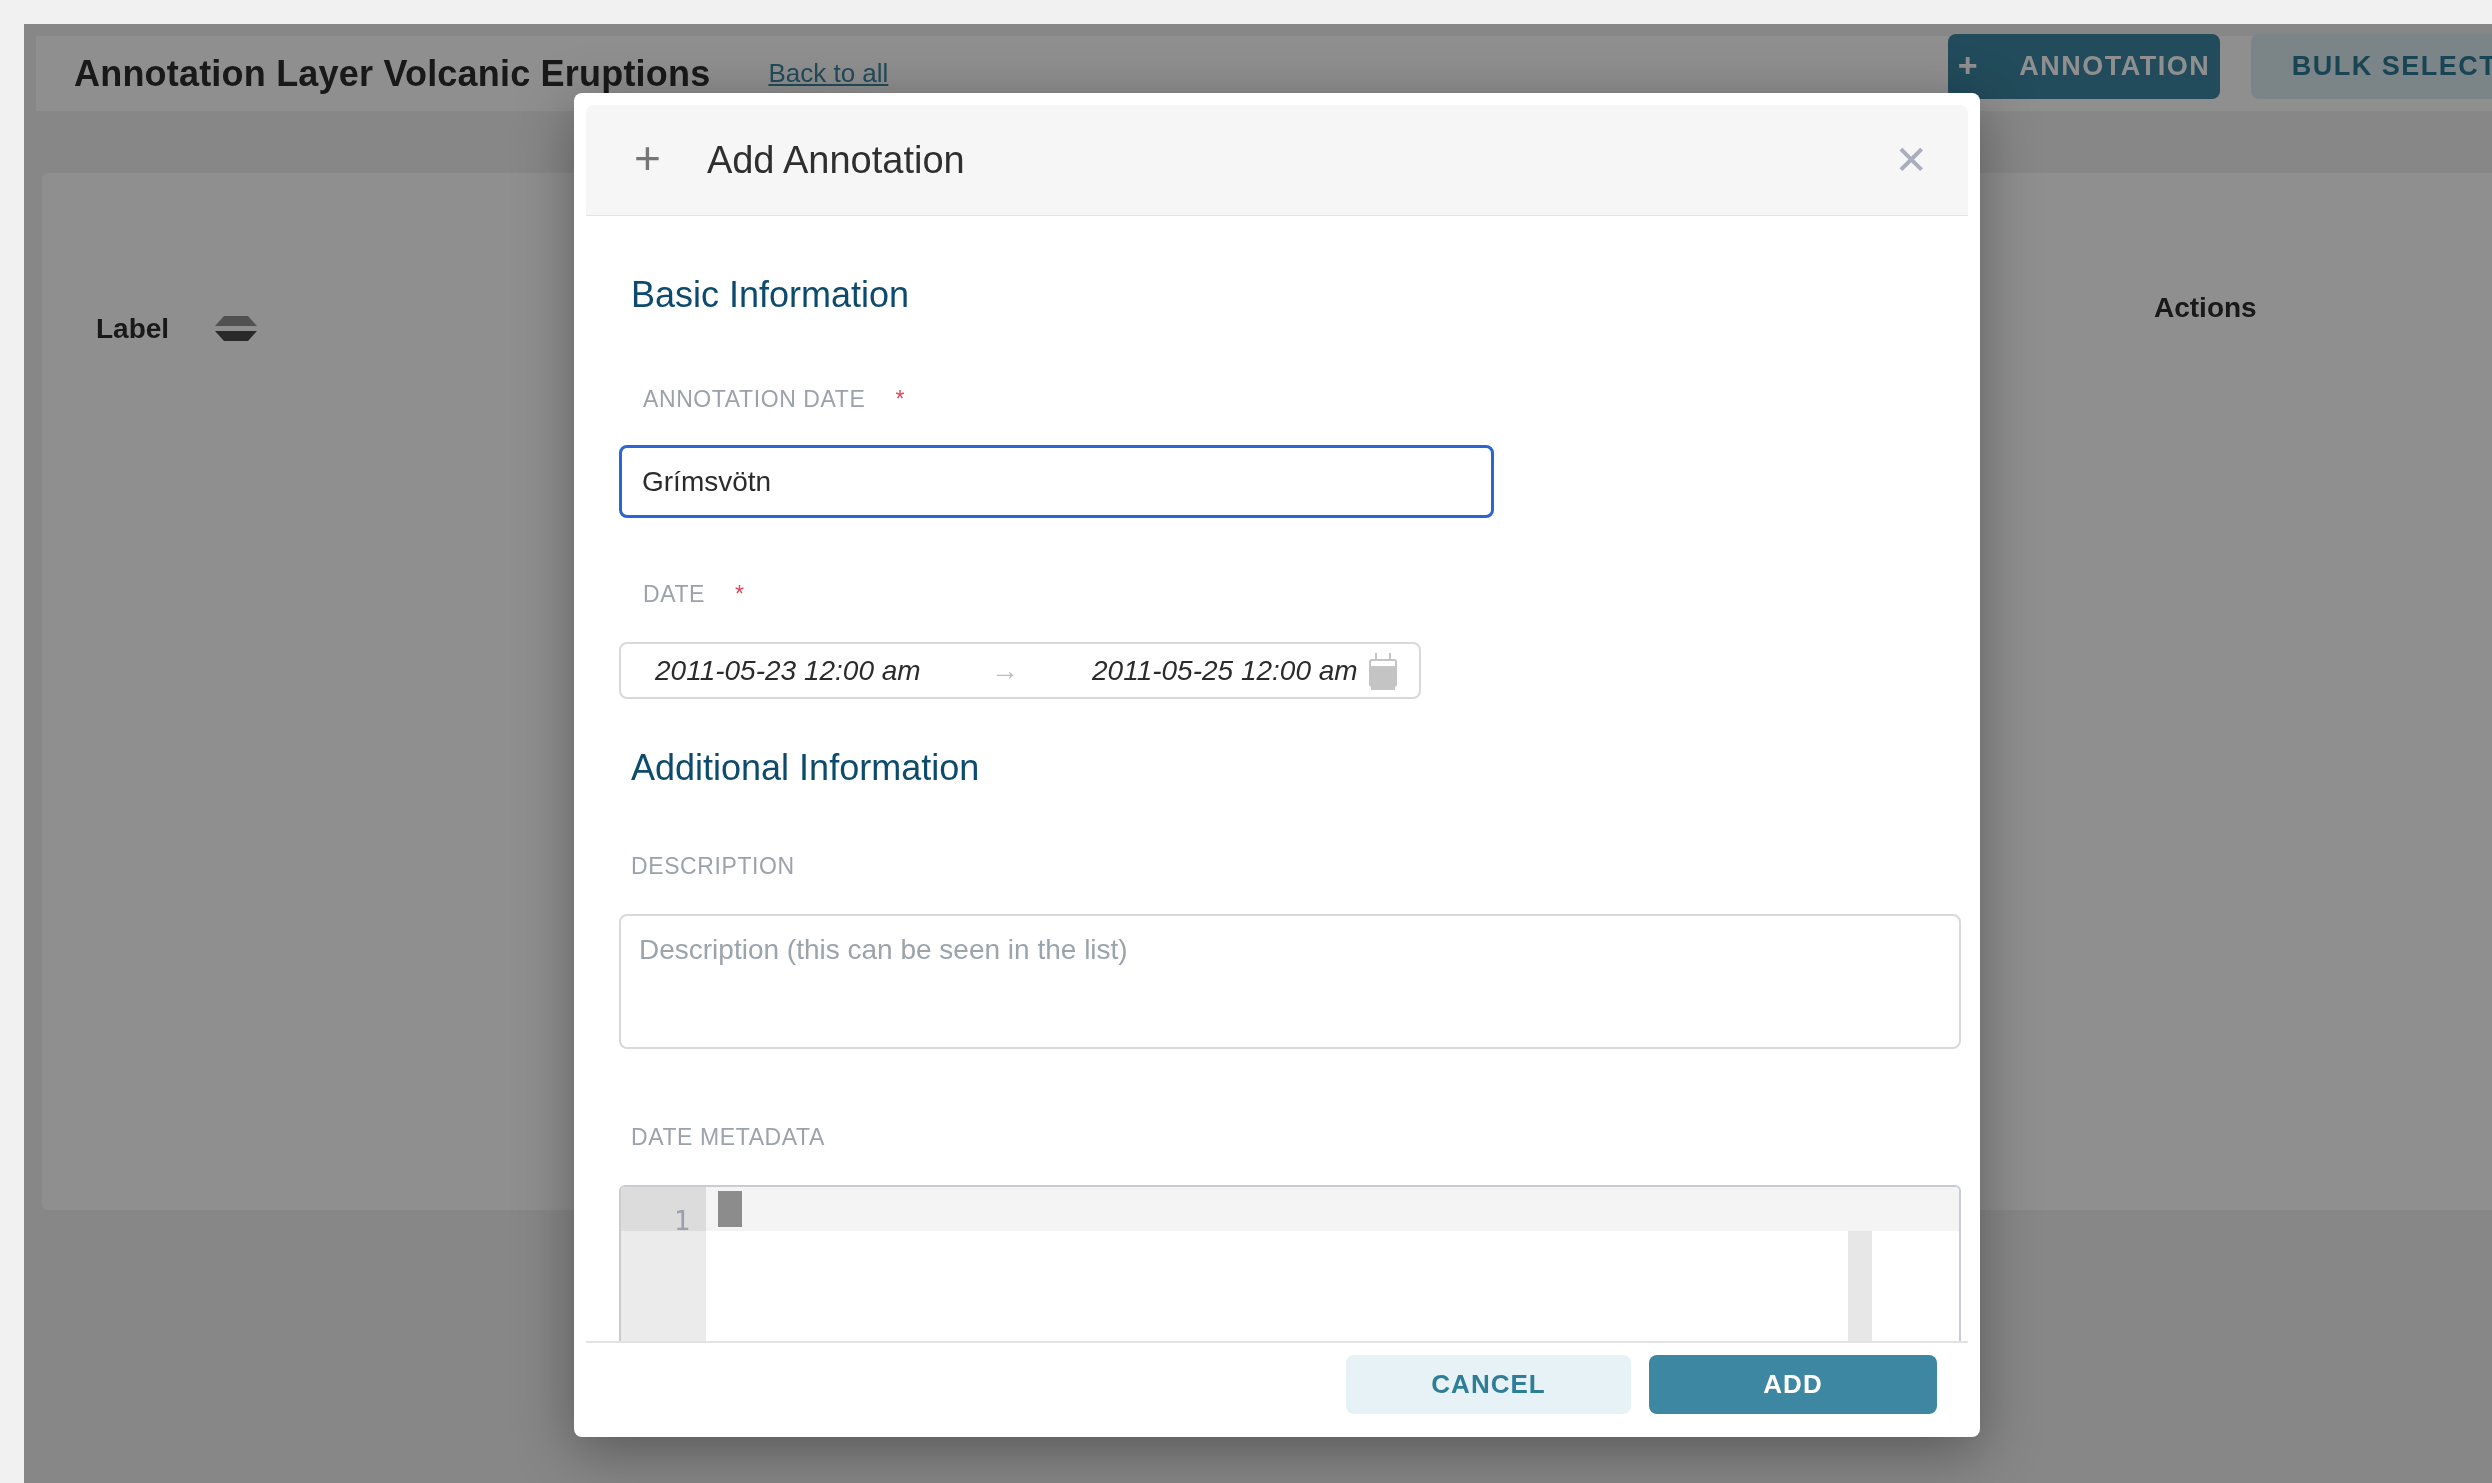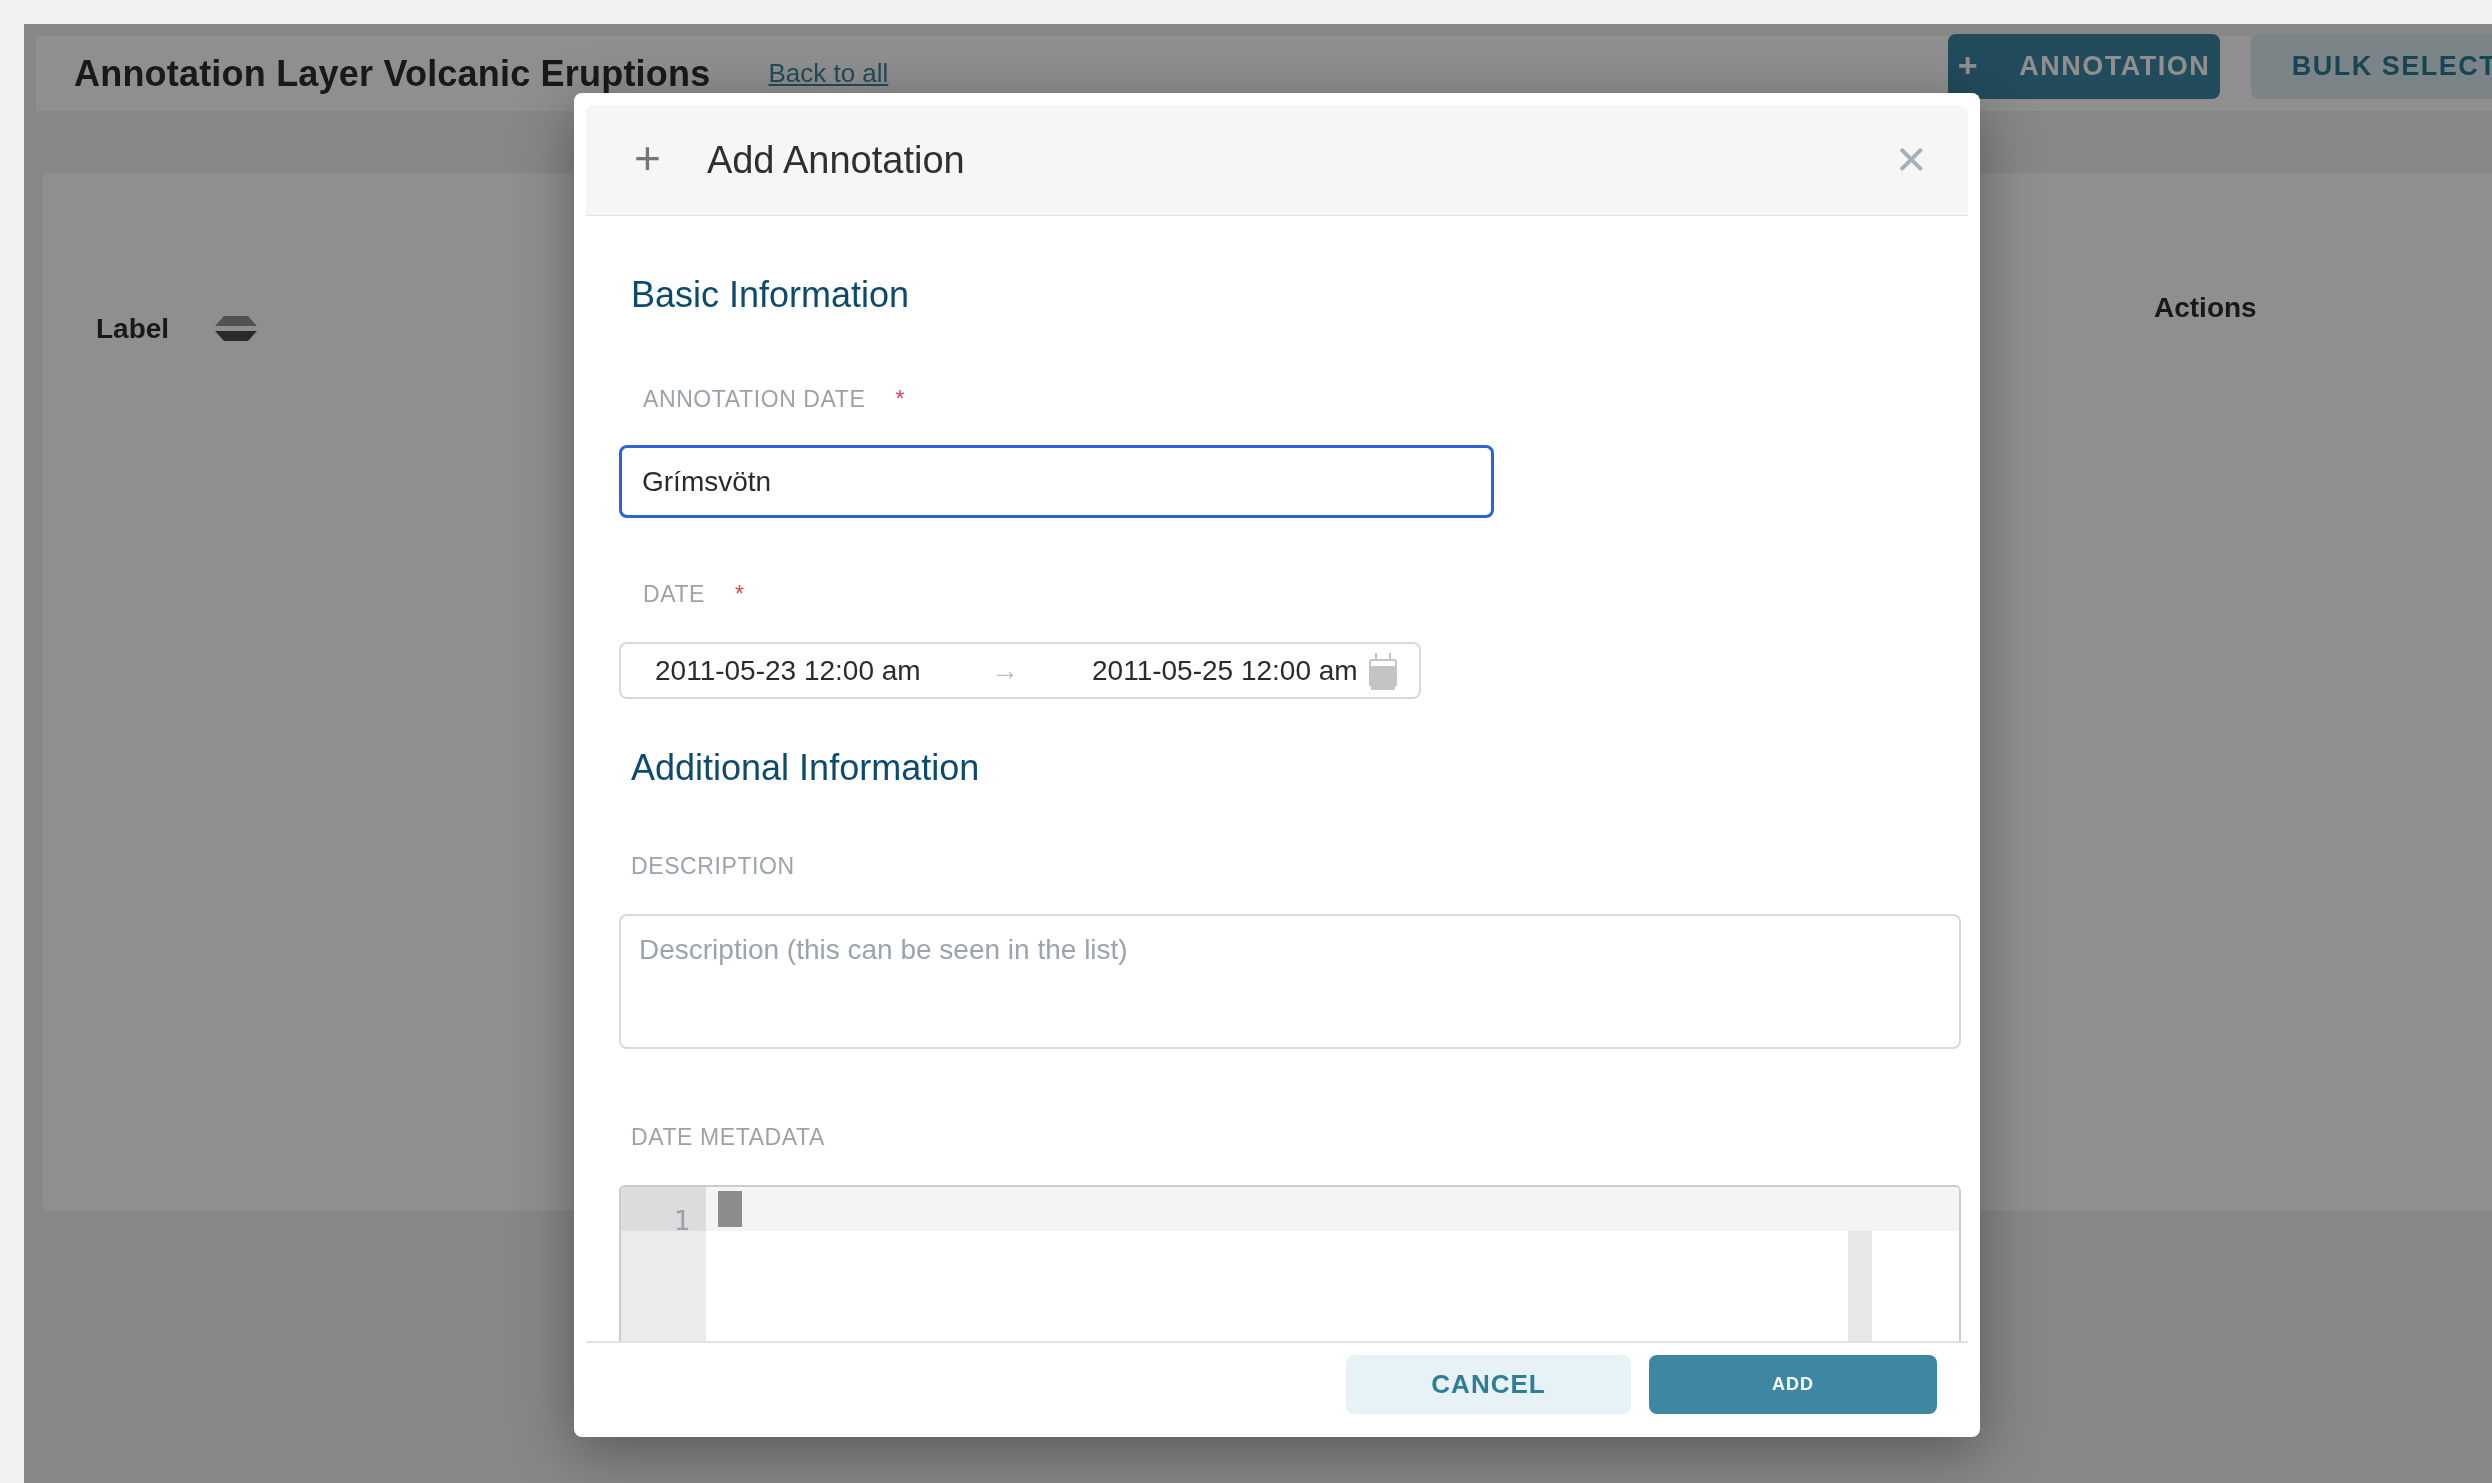--- a/index.html
+++ b/index.html
@@ -36,21 +36,21 @@
   .modal-plus { font-size:46px; font-weight:300; color:#767676; line-height:1; margin-right:22px; margin-top:-4px; }
   .modal-title { font-size:38px; font-weight:500; color:#2f2f2f; }
   .modal-close { position:absolute; right:34px; top:50%; transform:translateY(-50%); font-size:40px; color:#a9aebc; background:none; border:none; cursor:pointer; line-height:1; padding:6px; }
   .modal-body { flex:1; padding:46px 31px 0 33px; overflow:hidden; }
   .section-title { font-size:36px; font-weight:500; color:#0c4a6e; }
   .field-label { font-size:23px; color:#9ba2ab; letter-spacing:0.6px; font-weight:400; }
   .req { color:#e04355; margin-left:6px; font-size:23px; }
   .lbl-name { margin-top:46px; }
   .name-input { margin-top:20px; width:875px; height:73px; border:3px solid #2b63d9; border-radius:8px; outline:none; font-family:"Liberation Sans",sans-serif; font-size:28px; color:#2b2b2b; padding:0 20px; display:block; background:#fff; }
   .lbl-date { margin-top:51px; }
-  .date-range { margin-top:22px; width:802px; height:57px; border:2px solid #d9d9d9; border-radius:8px; display:flex; align-items:center; padding:0 22px; background:#fff; cursor:pointer; }
+  .date-range { margin-top:22px; width:802px; height:57px; border:2px solid #d9d9d9; border-radius:8px; display:flex; align-items:center; padding:0 22px; background:#fff; cursor:pointer;font-style:italic; }
   .date-text { font-size:28px; color:#2b2b2b; white-space:nowrap; }
   .range-arrow { flex:1; text-align:center; color:#bcbcbc; font-size:28px; }
   .date-start { width:287px; }
   .date-end { width:289px; }
   .cal-icon { margin-left:auto; width:27px; height:26px; position:relative; border:2px solid #c4c4c4; border-radius:3px; margin-top:4px; }
   .cal-icon:before, .cal-icon:after { content:""; position:absolute; top:-8px; width:2px; height:8px; background:#c4c4c4; }
   .cal-icon:before { left:4px; } .cal-icon:after { right:4px; }
   .cal-icon .bar { position:absolute; left:0; right:0; top:5px; height:2px; background:#c4c4c4; }
   .sec-additional { margin-top:36px; }
   .lbl-desc { margin-top:40px; }
@@ -58,21 +58,21 @@
   .desc-area::placeholder { color:#9ba3ab; opacity:1; }
   .lbl-json { margin-top:59px; }
   .json-editor { position:relative; margin-top:22px; width:1342px; height:241px; border:2px solid #c8cbd6; border-radius:6px; background:#ffffff; overflow:hidden; cursor:text; }
   .json-gutter { position:absolute; left:0; top:0; bottom:0; width:85px; background:#ebebeb; }
   .json-gutter-active { position:absolute; left:0; top:0; width:85px; height:44px; background:#dcdcdc; text-align:right; font-family:"DejaVu Sans Mono",monospace; font-size:27px; color:#9aa1ac; line-height:44px; padding-right:16px; }
   .json-activeline { position:absolute; left:85px; right:0; top:0; height:44px; background:#f4f4f4; }
   .json-cursor { position:absolute; left:97px; top:4px; width:3px; height:36px; background:#8c8c8c; }
   .json-printmargin { position:absolute; left:1227px; top:44px; bottom:0; width:2px; background:#e7e7e7; }
   .modal-footer { height:84px; border-top:2px solid #e2e2e2; display:flex; align-items:center; justify-content:flex-end; gap:18px; padding-right:31px; }
   .btn-cancel { width:285px; height:59px; background:#e7f2f6; color:#2e7e97; letter-spacing:1px; font-size:26px; }
-  .btn-add { width:288px; height:59px; background:#3d87a2; color:#ffffff; letter-spacing:1px; font-size:18px; }
+  .btn-add { width:288px; height:59px; background:#3d87a2; color:#ffffff; letter-spacing:1px; font-size:26px; }
 </style>
 </head>
 <body>
 
 <div class="stage">
 
   <div class="page">
     <div class="page-header">
       <span class="page-title">Annotation Layer Volcanic Eruptions</span>
       <a class="back-link">Back to all</a>

